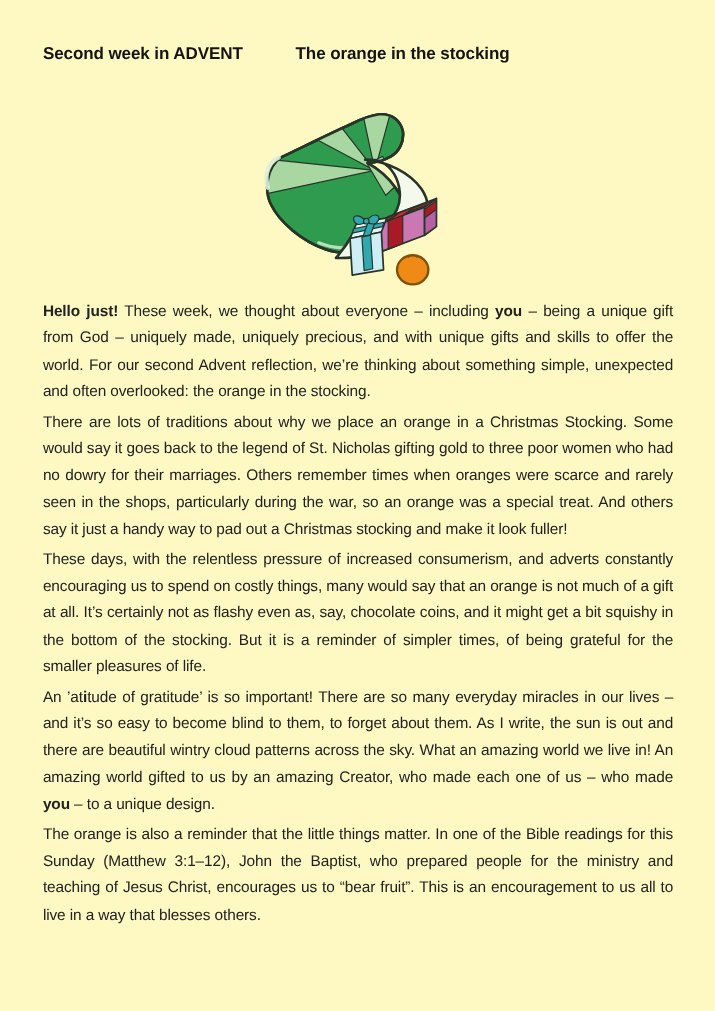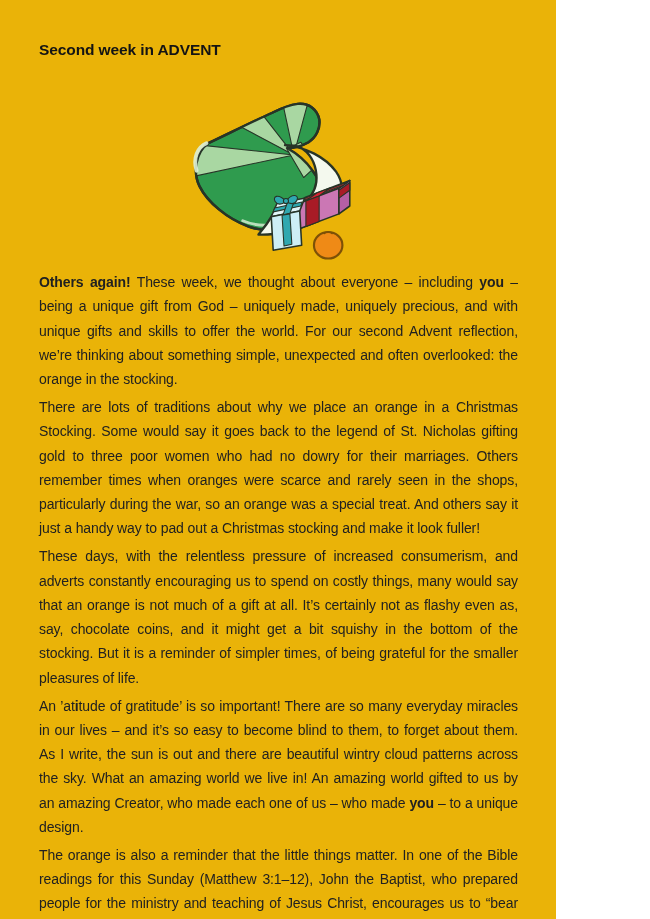--- a/index.html
+++ b/index.html
@@ -1,19 +1,19 @@
 <!DOCTYPE html>
 <html><head>
 <meta charset="utf-8">
 <style>
   html,body{margin:0;padding:0;background:#ffffff;}
   .page{
     position:relative;
-    width:556px;height:919px;
-    background:#eab308;
+    width:650px;height:919px;
+    background:#fef9c3;
     overflow:hidden;
     font-family:"Liberation Sans", sans-serif;
   }
   .header{
     display:flex;
     gap:48px;
     padding:41px 39px 0 39px;
     font-weight:700;
     font-size:15.5px;
     color:#141414;
@@ -41,20 +41,21 @@
   .ol2{stroke:#273427;stroke-width:1.6;stroke-linejoin:round;stroke-linecap:round;}
   .ol3{stroke:#273427;stroke-width:1.1;stroke-linejoin:round;stroke-linecap:round;}
 </style>
 </head>
 <body>
 
 <div class="page">
 
   <div class="header">
     <span>Second week in ADVENT</span>
+    <span>The orange in the stocking</span>
   </div>
 
   <div class="figure">
     <svg viewBox="0 0 220 170" width="216" height="167" aria-hidden="true">
       <defs>
         <clipPath id="bodyclip">
           <path d="M33,48 C54,38 76,27 98,17 C106,13 116,9 124,8 C136,7 144,14 146,24 C147,33 143,42 135,47 C128,51 120,53 113,53 C122,58 132,66 139,76 C144,83 148,90 150,96 L140,124 C118,136 94,140 74,133 C52,125 32,108 24,92 C17,78 20,57 33,48 Z"></path>
         </clipPath>
       </defs>
 
@@ -98,20 +99,20 @@
       </g>
 
       <g>
         <ellipse cx="155" cy="152" rx="14.5" ry="13.5" stroke-width="2.2" stroke-linejoin="round" stroke="#7d5107" fill="#ef8a16"></ellipse>
         <path d="M151,140 C153,138 157,138 159,140" fill="none" stroke="#7d5107" stroke-width="1.6" stroke-linecap="round"></path>
       </g>
     </svg>
   </div>
 
   <div class="content">
-      <p><b>Others again!</b><span> These week, we thought about everyone – including </span><b>you</b><span> – being a unique gift from God – uniquely made, uniquely precious, and with unique gifts and skills to offer the world. For our second Advent reflection, we’re thinking about something simple, unexpected and often overlooked: the orange in the stocking.</span></p>
+      <p><b>Hello just!</b><span> These week, we thought about everyone – including </span><b>you</b><span> – being a unique gift from God – uniquely made, uniquely precious, and with unique gifts and skills to offer the world. For our second Advent reflection, we’re thinking about something simple, unexpected and often overlooked: the orange in the stocking.</span></p>
       <p><span>There are lots of traditions about why we place an orange in a Christmas Stocking. Some would say it goes back to the legend of St. Nicholas gifting gold to three poor women who had no dowry for their marriages. Others remember times when oranges were scarce and rarely seen in the shops, particularly during the war, so an orange was a special treat. And others say it just a handy way to pad out a Christmas stocking and make it look fuller!</span></p>
       <p><span>These days, with the relentless pressure of increased consumerism, and adverts constantly encouraging us to spend on costly things, many would say that an orange is not much of a gift at all. It’s certainly not as flashy even as, say, chocolate coins, and it might get a bit squishy in the bottom of the stocking. But it is a reminder of simpler times, of being grateful for the smaller pleasures of life.</span></p>
       <p><span>An ’at</span><b>i</b><span>tude of gratitude’ is so important! There are so many everyday miracles in our lives – and it’s so easy to become blind to them, to forget about them. As I write, the sun is out and there are beautiful wintry cloud patterns across the sky. What an amazing world we live in! An amazing world gifted to us by an amazing Creator, who made each one of us – who made </span><b>you</b><span> – to a unique design.</span></p>
       <p><span>The orange is also a reminder that the little things matter. In one of the Bible readings for this Sunday (Matthew 3:1–12), John the Baptist, who prepared people for the ministry and teaching of Jesus Christ, encourages us to “bear fruit”. This is an encouragement to us all to live in a way that blesses others.</span></p>
     </div>
 
 </div>
 
 </body></html>

